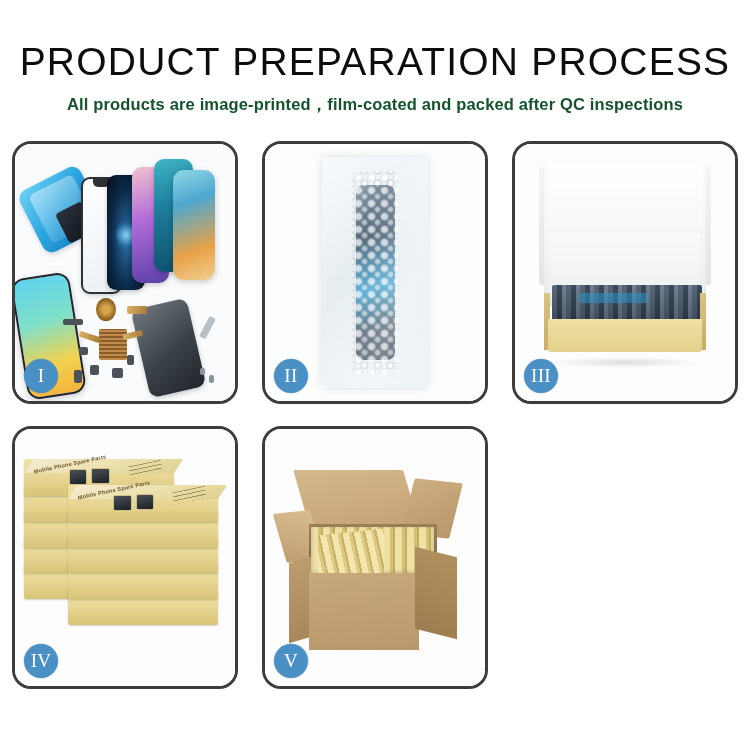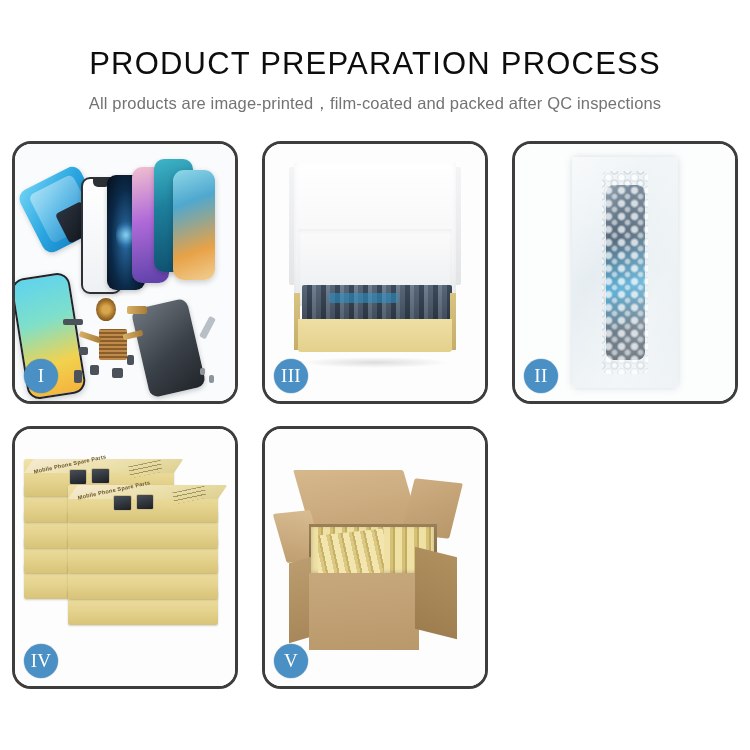--- a/index.html
+++ b/index.html
@@ -16,34 +16,34 @@
     position: relative;
   }
 
   
   .header {
     width: 100%;
     padding-top: 34px;
     text-align: center;
   }
   .page-title {
-    font-size: 31px;
+    font-size: 39px;
     font-weight: 500;
     letter-spacing: 1.2px;
     line-height: 1;
     color: #0d0d0d;
-    margin: 14px;
+    margin: 8px;
     white-space: nowrap;
     font-family: "Liberation Sans", sans-serif;
   }
   .page-subtitle {
     font-size: 16.5px;
-    font-weight: 400;
+    font-weight: 700;
     letter-spacing: 0.15px;
-    color: #737373;
+    color: #14532d;
     margin: 13px 0 0 0;
     white-space: nowrap;
     font-family: "Liberation Sans", sans-serif;
   }
 
   
   .steps-grid {
     position: absolute;
     left: 12px;
     top: 141px;
@@ -434,44 +434,44 @@
       <div class="flex-strip" style="left:29%;top:74%;width:10%;height:2.5%;transform:rotate(18deg)"></div>
       <div class="flex-strip" style="left:49%;top:73%;width:9%;height:2.5%;transform:rotate(-14deg)"></div>
       <div class="tiny" style="left:84%;top:87%;width:2.5%;height:3%;background:#8d949c"></div>
       <div class="tiny" style="left:88%;top:90%;width:2.5%;height:3%;background:#8d949c"></div>
       <div class="tiny" style="left:86%;top:67%;width:3%;height:9%;background:#b9bfc6;transform:rotate(28deg)"></div>
     </div>
     <div class="badge">I</div>
   </div>
 
   <div class="step-panel">
+    <div class="panel-stage p2">
+      <div class="wrap-sheet">
+        <div class="inner-item"></div>
+        <div class="bubbles"></div>
+        <div class="bubbles2"></div>
+        <div class="sheen"></div>
+      </div>
+    </div>
+    <div class="badge">II</div>
+  </div>
+
+  <div class="step-panel">
     <div class="panel-stage p3">
       <div class="lid-flapL"></div>
       <div class="lid-flapR"></div>
       <div class="lid"></div>
       <div class="foam"></div>
       <div class="contents"></div>
       <div class="base-left"></div>
       <div class="base-right"></div>
       <div class="base-front"></div>
       <div class="shadow"></div>
     </div>
     <div class="badge">III</div>
-  </div>
-
-  <div class="step-panel">
-    <div class="panel-stage p2">
-      <div class="wrap-sheet">
-        <div class="inner-item"></div>
-        <div class="bubbles"></div>
-        <div class="bubbles2"></div>
-        <div class="sheen"></div>
-      </div>
-    </div>
-    <div class="badge">II</div>
   </div>
 
   <div class="step-panel">
     <div class="panel-stage p4">
       <div class="stack">
 
         <div class="kbox" style="left:0%;  top:50%;"></div>
         <div class="kbox" style="left:0%;  top:38%;"></div>
         <div class="kbox" style="left:0%;  top:26%;"></div>
         <div class="kbox" style="left:0%;  top:14%;"></div>

